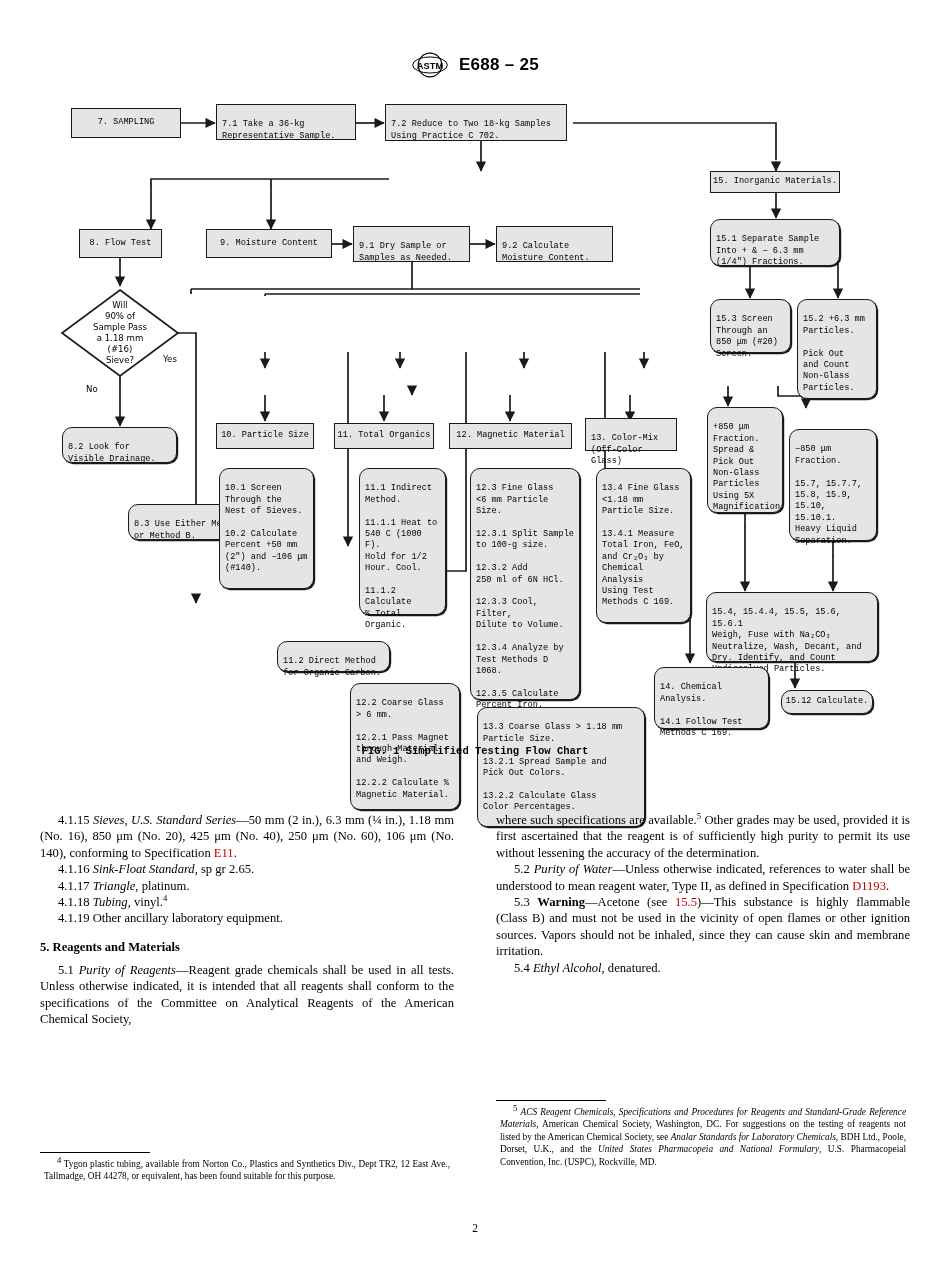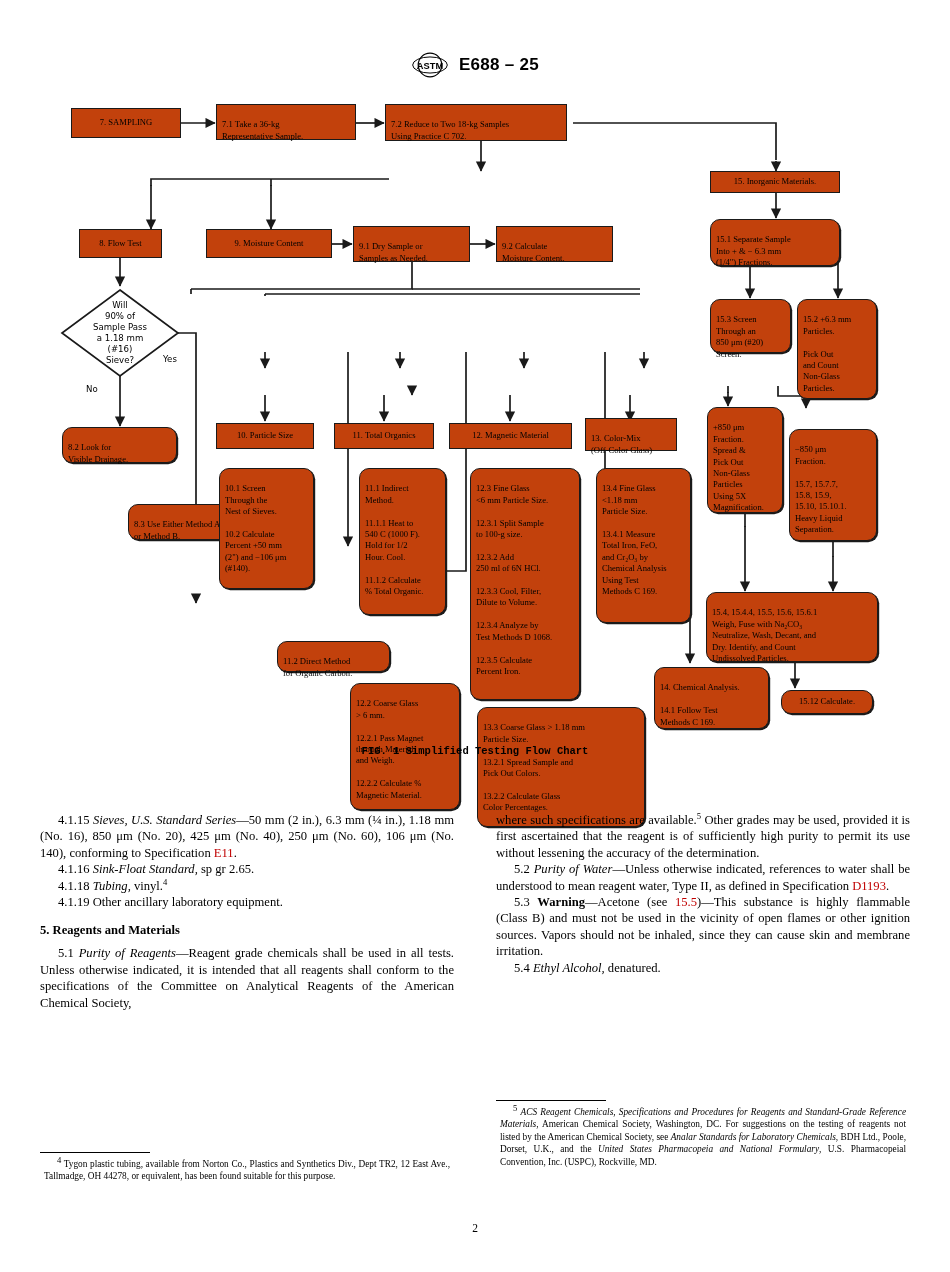--- a/index.html
+++ b/index.html
@@ -22,23 +22,23 @@
     font-weight:bold; font-size:17px; letter-spacing:0.3px;
   }
   
   .flowchart{
     position:absolute; left:0; top:96px; width:950px; height:660px;
   }
   .fc-svg{ position:absolute; left:0; top:0; }
   .fc-box{
     position:absolute;
     border:1.4px solid #1a1a1a;
-    background:#c2410c;
+    background:#e5e5e5;
     box-sizing:border-box;
-    font-family:Liberation Serif, serif;
+    font-family:Liberation Mono, monospace;
     font-size:8.6px;
     line-height:11.4px;
     padding:3px 4px 3px 5px;
     white-space:pre-line;
     color:#000;
   }
   .fc-box.center{ text-align:center; display:flex; align-items:center; justify-content:center; padding:2px; }
   .fc-box.thick{ border-width:1.6px; box-shadow:1.2px 1.2px 0 0 #1a1a1a;border-radius:10px; }
   .fc-diamond{
     position:absolute;
@@ -403,20 +403,21 @@
   <div class="fc-label" style="left:163px; top:258px;">Yes</div>
   <div class="fc-label" style="left:86px; top:288px;">No</div>
 </div>
 
 <div class="fig-caption">FIG. 1 Simplified Testing Flow Chart</div>
 
 <div class="columns">
   <div class="col">
     <p class="body" id="p-4115"><span>4.1.15  </span><span class="it">Sieves, U.S. Standard Series</span><span>—50 mm (2 in.), 6.3 mm (¼ in.), 1.18 mm (No. 16), 850 μm (No. 20), 425 μm (No. 40), 250 μm (No. 60), 106 μm (No. 140), conforming to Specification </span><span class="ref">E11</span><span>.</span></p>
     <p class="body" id="p-4116"><span>4.1.16  </span><span class="it">Sink-Float Standard,</span><span> sp gr 2.65.</span></p>
+    <p class="body" id="p-4117"><span>4.1.17  </span><span class="it">Triangle,</span><span> platinum.</span></p>
     <p class="body" id="p-4118"><span>4.1.18  </span><span class="it">Tubing,</span><span> vinyl.</span><sup>4</sup></p>
     <p class="body" id="p-4119"><span>4.1.19  Other ancillary laboratory equipment.</span></p>
     <h4 class="sect">5.  Reagents and Materials</h4>
     <p class="body" id="p-51"><span>5.1  </span><span class="it">Purity of Reagents</span><span>—Reagent grade chemicals shall be used in all tests. Unless otherwise indicated, it is intended that all reagents shall conform to the specifications of the Committee on Analytical Reagents of the American Chemical Society,</span></p>
   </div>
   <div class="col">
     <p class="body cont" id="p-51c"><span>where such specifications are available.</span><sup>5</sup><span> Other grades may be used, provided it is first ascertained that the reagent is of sufficiently high purity to permit its use without lessening the accuracy of the determination.</span></p>
     <p class="body" id="p-52"><span>5.2  </span><span class="it">Purity of Water</span><span>—Unless otherwise indicated, references to water shall be understood to mean reagent water, Type II, as defined in Specification </span><span class="ref">D1193</span><span>.</span></p>
     <p class="body" id="p-53"><span>5.3  </span><span class="bd">Warning</span><span>—Acetone (see </span><span class="ref">15.5</span><span>)—This substance is highly flammable (Class B) and must not be used in the vicinity of open flames or other ignition sources. Vapors should not be inhaled, since they can cause skin and membrane irritation.</span></p>
     <p class="body" id="p-54"><span>5.4  </span><span class="it">Ethyl Alcohol,</span><span> denatured.</span></p>

